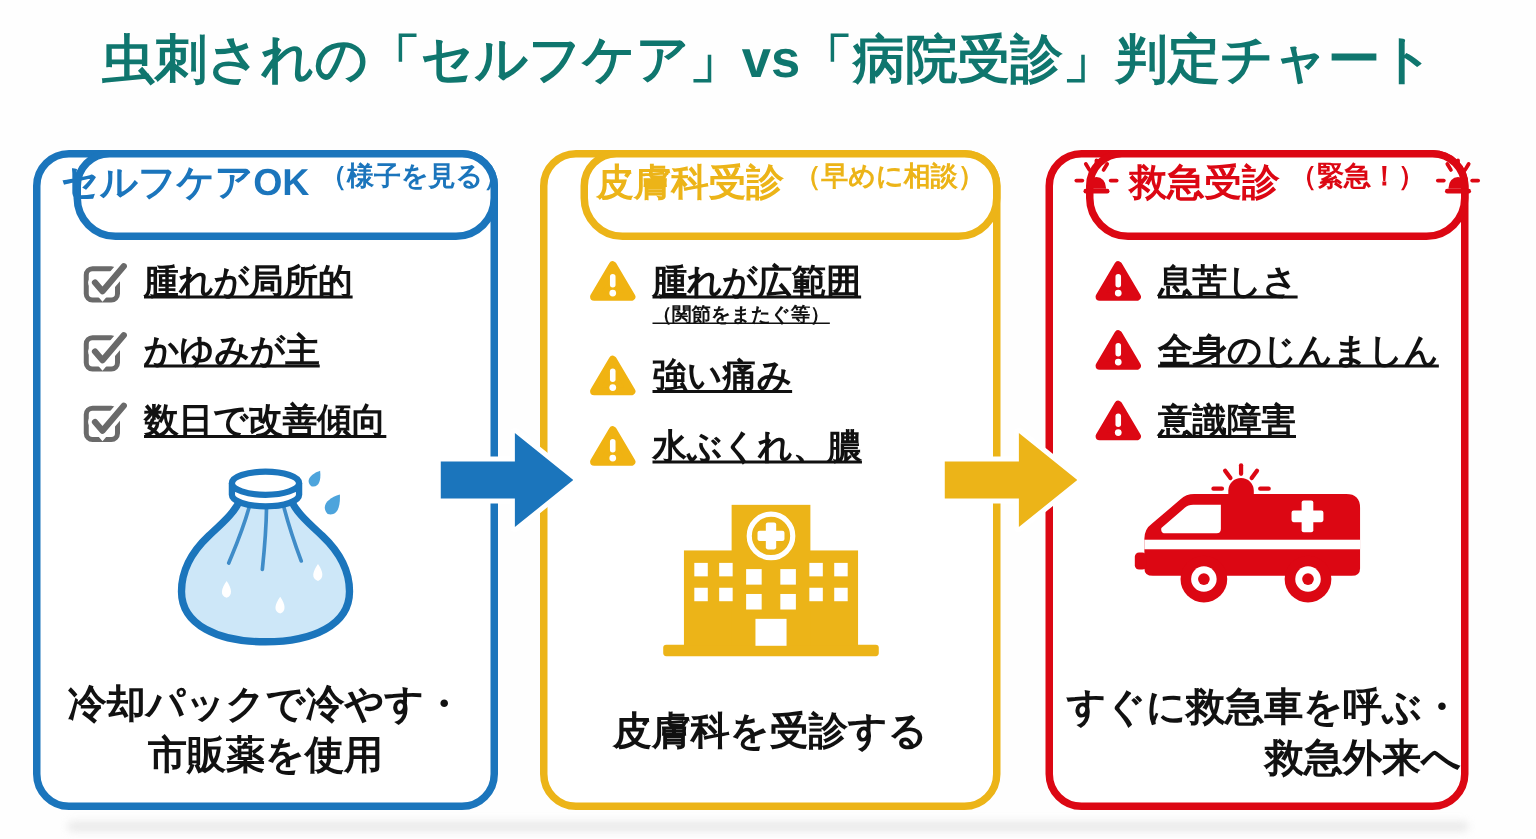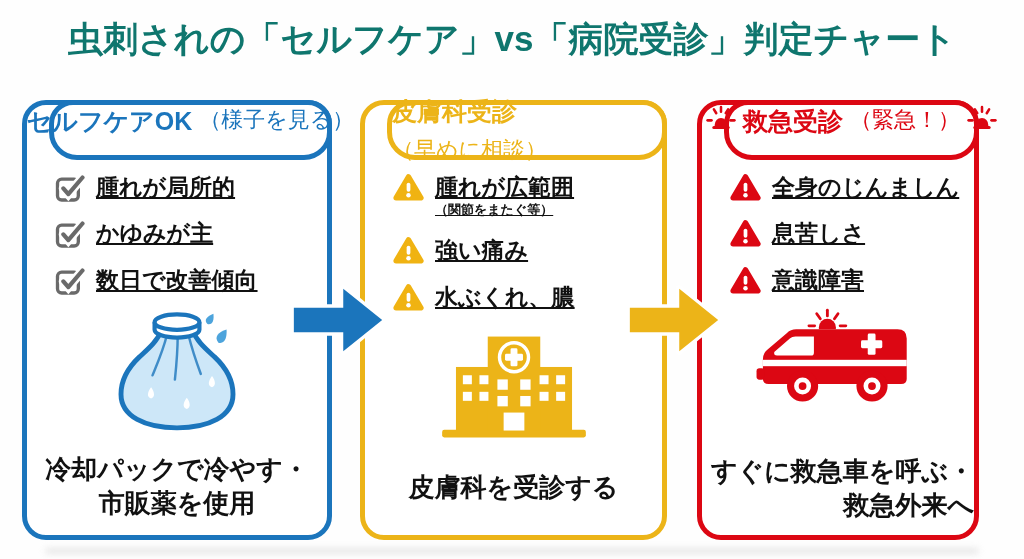--- a/index.html
+++ b/index.html
@@ -26,24 +26,24 @@
   .panel.blue{left:22px;width:310px;border-color:var(--blue);}
   .panel.yellow{left:360px;width:307px;border-color:var(--yellow);}
   .panel.red{left:697px;width:282px;border-color:var(--red);padding-left:24px;}
 
   .panel-header{
     position:absolute;top:-5px;left:-5px;right:-5px;height:60px;
     background:#fff;border:5px solid #000;border-radius:24px 24px 28px 28px;
     display:flex;justify-content:center;gap:7px;margin-left:27px;
   }
   .blue .panel-header{border-color:var(--blue);color:var(--blue);}
-  .yellow .panel-header{border-color:var(--yellow);color:var(--yellow);flex-direction:column;}
+  .yellow .panel-header{border-color:var(--yellow);color:var(--yellow);}
   .red .panel-header{border-color:var(--red);color:var(--red);}
   .ht{font-size:25px;font-weight:800;white-space:nowrap;}
-  .hn{font-size:22px;font-weight:400;white-space:nowrap;}
+  .hn{font-size:18px;font-weight:700;white-space:nowrap;}
 
   .items{
     position:absolute;top:68px;left:28px;right:8px;
     list-style:none;margin:0;padding:0;display:flex;flex-direction:column;gap:17px;
   }
   .items li{display:flex;align-items:flex-start;gap:11px;
     font-size:23px;font-weight:800;line-height:1.28;text-decoration:underline;}
   .icon{flex:0 0 auto;display:block;}
   .icon svg{display:block;}
   .subnote{display:block;font-size:13px;font-weight:800;}
@@ -242,31 +242,31 @@
     </div>
     <ul class="items">
       <li>
         <span class="icon warning-icon r">
           <svg width="31" height="28" viewBox="0 0 40 36">
             <path d="M20 5 L36 32 H4 Z" fill="currentColor" stroke="currentColor" stroke-width="7" stroke-linejoin="round"></path>
             <rect x="17.6" y="12.5" width="4.8" height="11.5" rx="2.4" fill="#fff"></rect>
             <circle cx="20" cy="28.8" r="2.9" fill="#fff"></circle>
           </svg>
         </span>
+        <span>息苦しさ</span>
+      </li>
+      <li>
+        <span class="icon warning-icon r">
+          <svg width="31" height="28" viewBox="0 0 40 36">
+            <path d="M20 5 L36 32 H4 Z" fill="currentColor" stroke="currentColor" stroke-width="7" stroke-linejoin="round"></path>
+            <rect x="17.6" y="12.5" width="4.8" height="11.5" rx="2.4" fill="#fff"></rect>
+            <circle cx="20" cy="28.8" r="2.9" fill="#fff"></circle>
+          </svg>
+        </span>
         <span>全身のじんましん</span>
-      </li>
-      <li>
-        <span class="icon warning-icon r">
-          <svg width="31" height="28" viewBox="0 0 40 36">
-            <path d="M20 5 L36 32 H4 Z" fill="currentColor" stroke="currentColor" stroke-width="7" stroke-linejoin="round"></path>
-            <rect x="17.6" y="12.5" width="4.8" height="11.5" rx="2.4" fill="#fff"></rect>
-            <circle cx="20" cy="28.8" r="2.9" fill="#fff"></circle>
-          </svg>
-        </span>
-        <span>息苦しさ</span>
       </li>
       <li>
         <span class="icon warning-icon r">
           <svg width="31" height="28" viewBox="0 0 40 36">
             <path d="M20 5 L36 32 H4 Z" fill="currentColor" stroke="currentColor" stroke-width="7" stroke-linejoin="round"></path>
             <rect x="17.6" y="12.5" width="4.8" height="11.5" rx="2.4" fill="#fff"></rect>
             <circle cx="20" cy="28.8" r="2.9" fill="#fff"></circle>
           </svg>
         </span>
         <span>意識障害</span>

